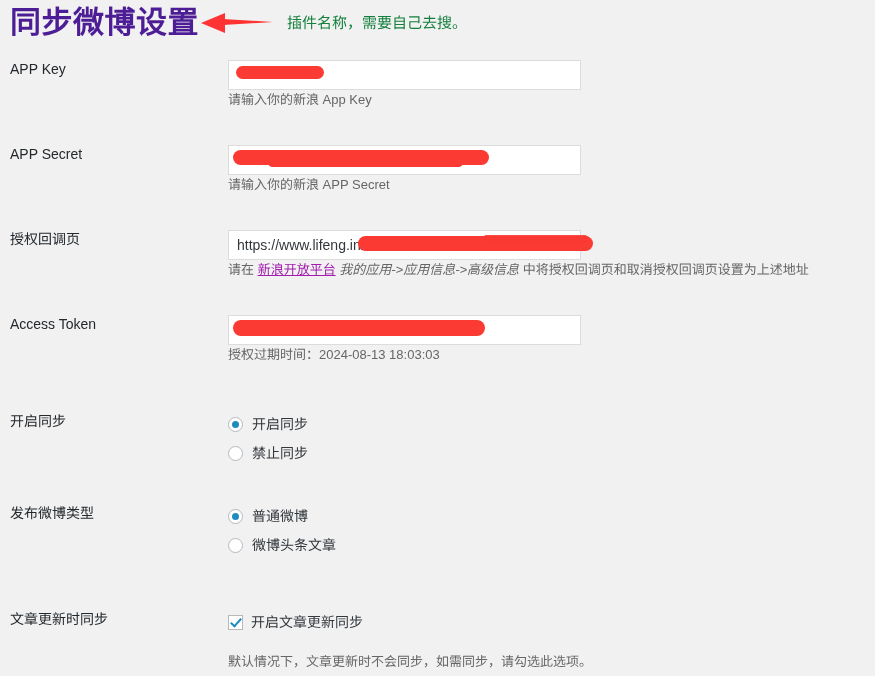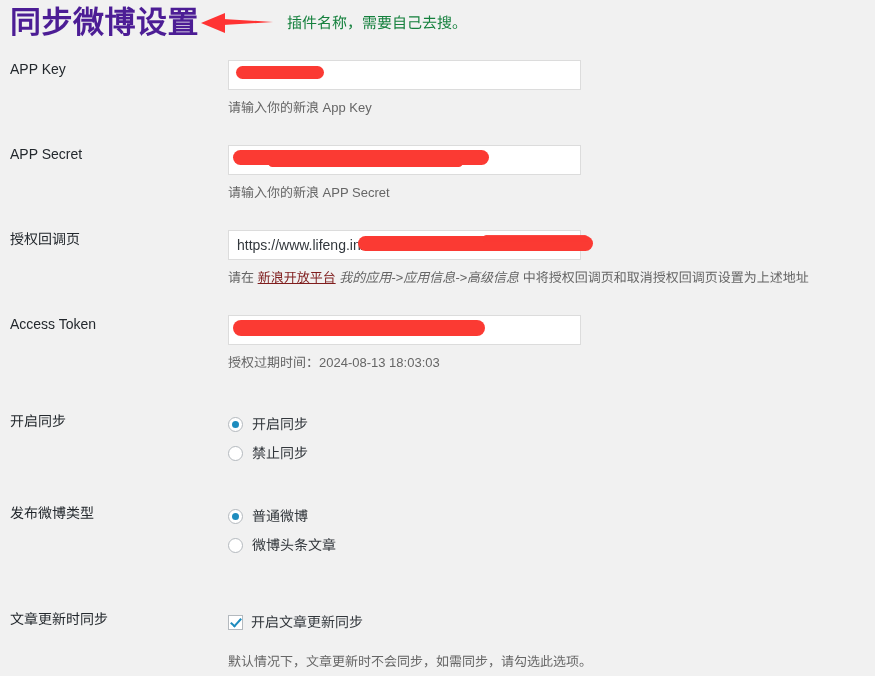--- a/index.html
+++ b/index.html
@@ -112,24 +112,23 @@
   .redact.r2 { left: 5px;  top: 5px;  width: 256px; height: 15px; border-radius: 8px; }
   .redact.r2b{ left: 40px; top: 13px; width: 195px; height: 9px;  border-radius: 5px; }
   .redact.r3 { left: 130px;top: 6px;  width: 235px; height: 15px; border-radius: 8px; }
   .redact.r3b{ left: 255px;top: 5px;  width: 105px; height: 7px;  border-radius: 4px; opacity:.92;}
   .redact.r4 { left: 5px;  top: 5px;  width: 252px; height: 16px; border-radius: 8px; }
 
   .help {
     font-size: 13px;
     color: #666;
     line-height: 20px;
-    margin-top: 8px;
     white-space: nowrap;
   }
-  .help a { color: #7f1d1d; }
+  .help a { color: #a21caf; }
   .help i, .help em { font-style: italic; }
 
   
   .choice {
     display: flex;
     align-items: center;
     height: 24px;
     margin-bottom: 5px;
   }
   .radio-mark {

